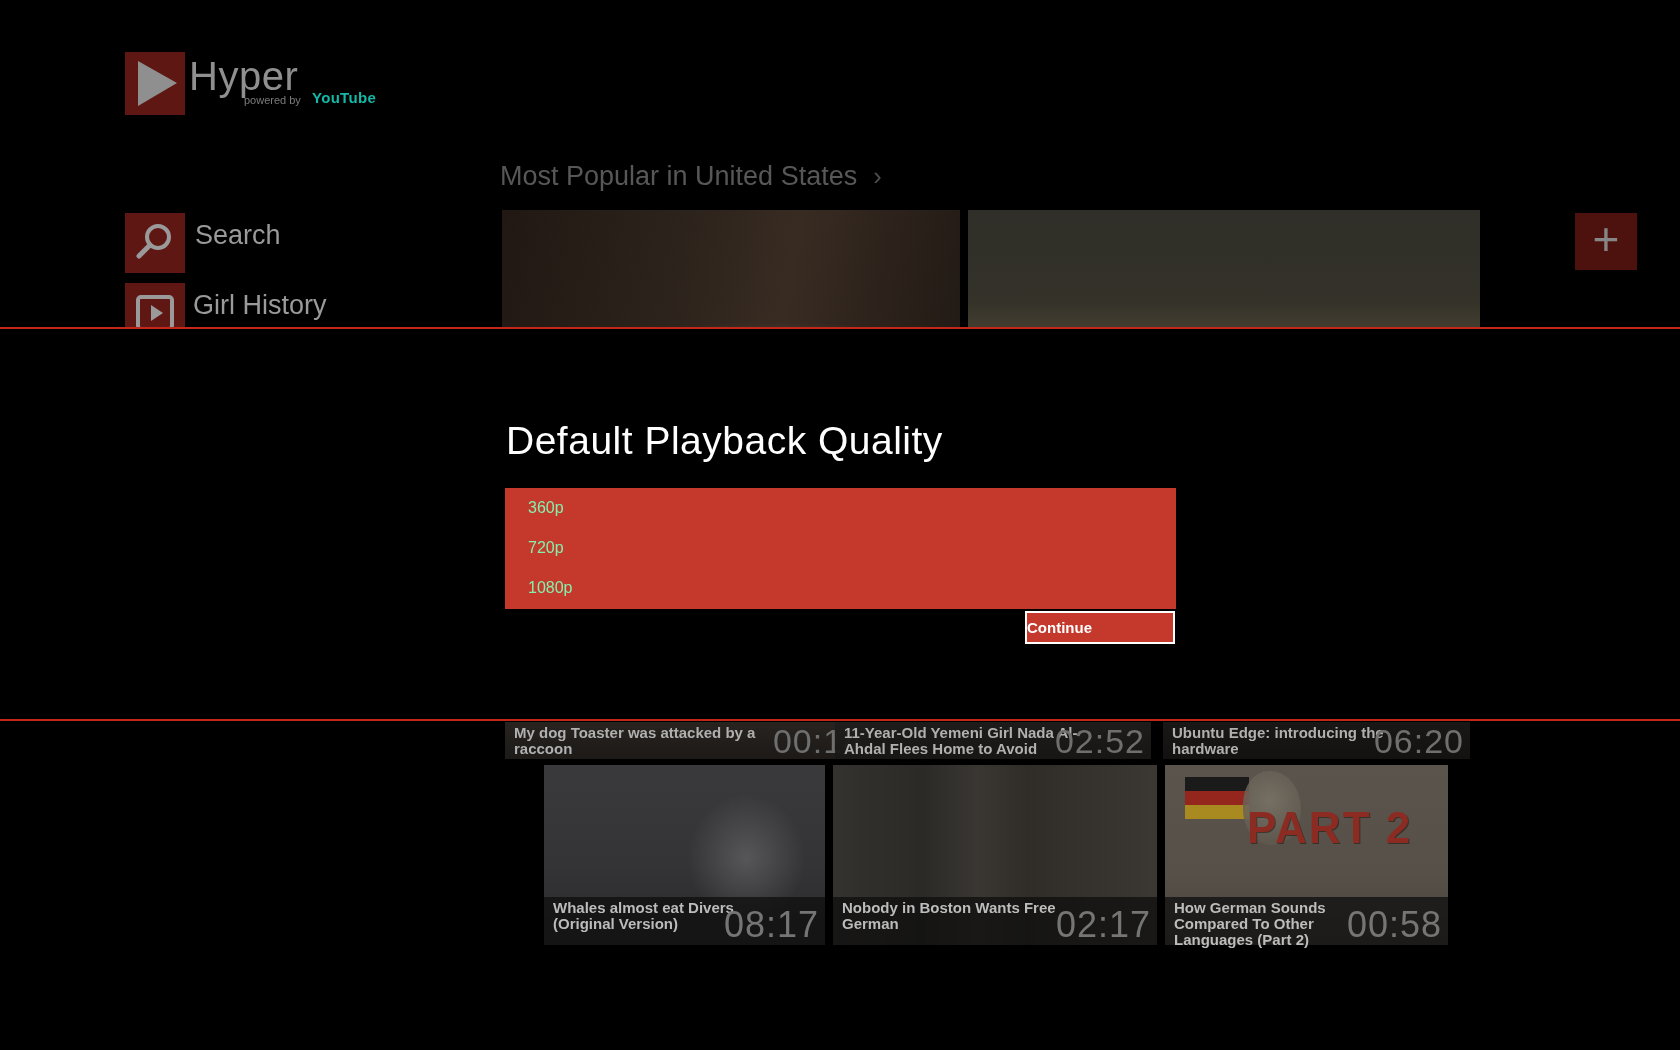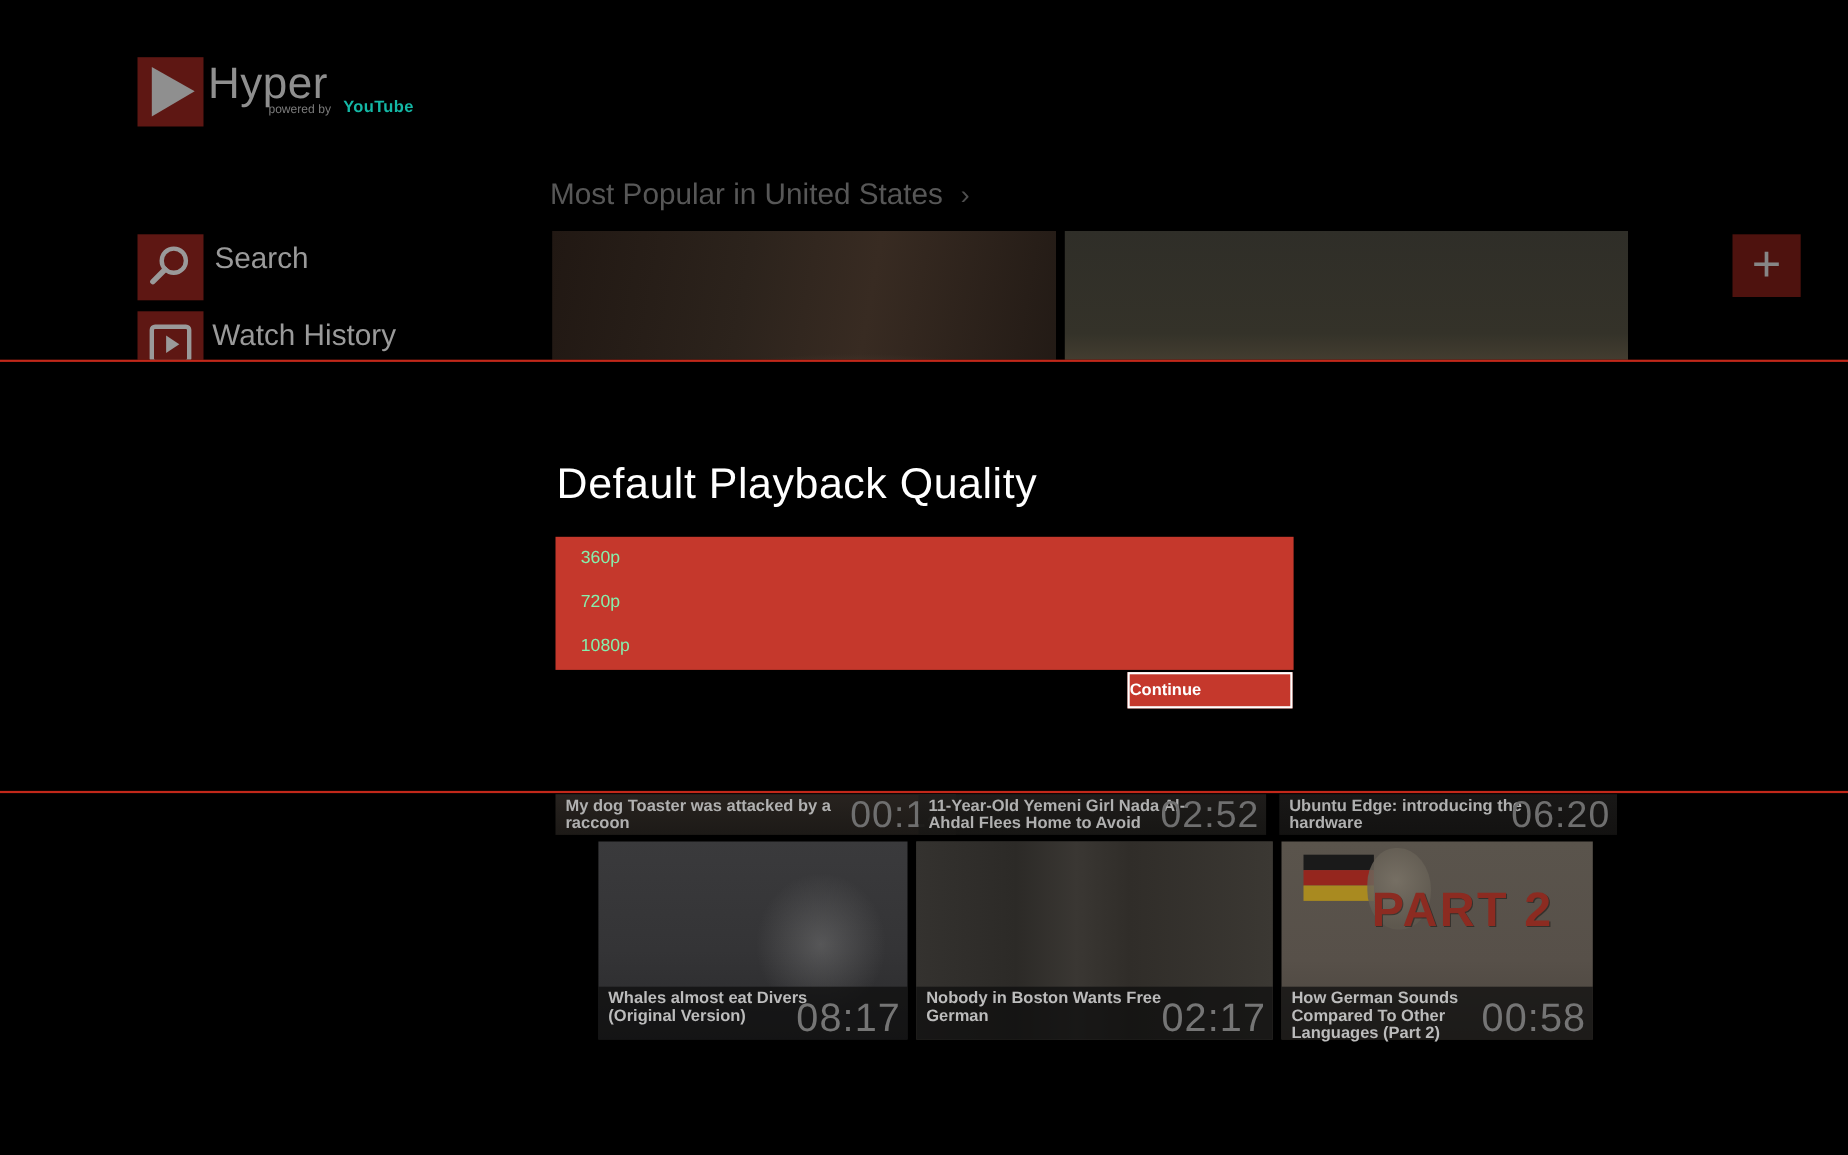--- a/index.html
+++ b/index.html
@@ -106,21 +106,21 @@
   </svg>
 </div>
 <div class="abs search-label">Search</div>
 
 <div class="abs tile side-tile history-tile">
   <svg width="60" height="60">
     <rect x="13" y="14" width="34" height="32" rx="3" fill="none" stroke="#9a9a9a" stroke-width="4"></rect>
     <polygon points="26,22 38,30 26,38" fill="#9a9a9a"></polygon>
   </svg>
 </div>
-<div class="abs history-label">Watch History</div>
+<div class="abs history-label">Girl History</div>
 
 <div class="abs section-header">
   <span>Most Popular in United States</span><span class="chev">›</span>
 </div>
 
 <div class="abs thumb-large thumb-1"></div>
 <div class="abs thumb-large thumb-2"></div>
 
 <div class="abs plus-tile">+</div>
 

